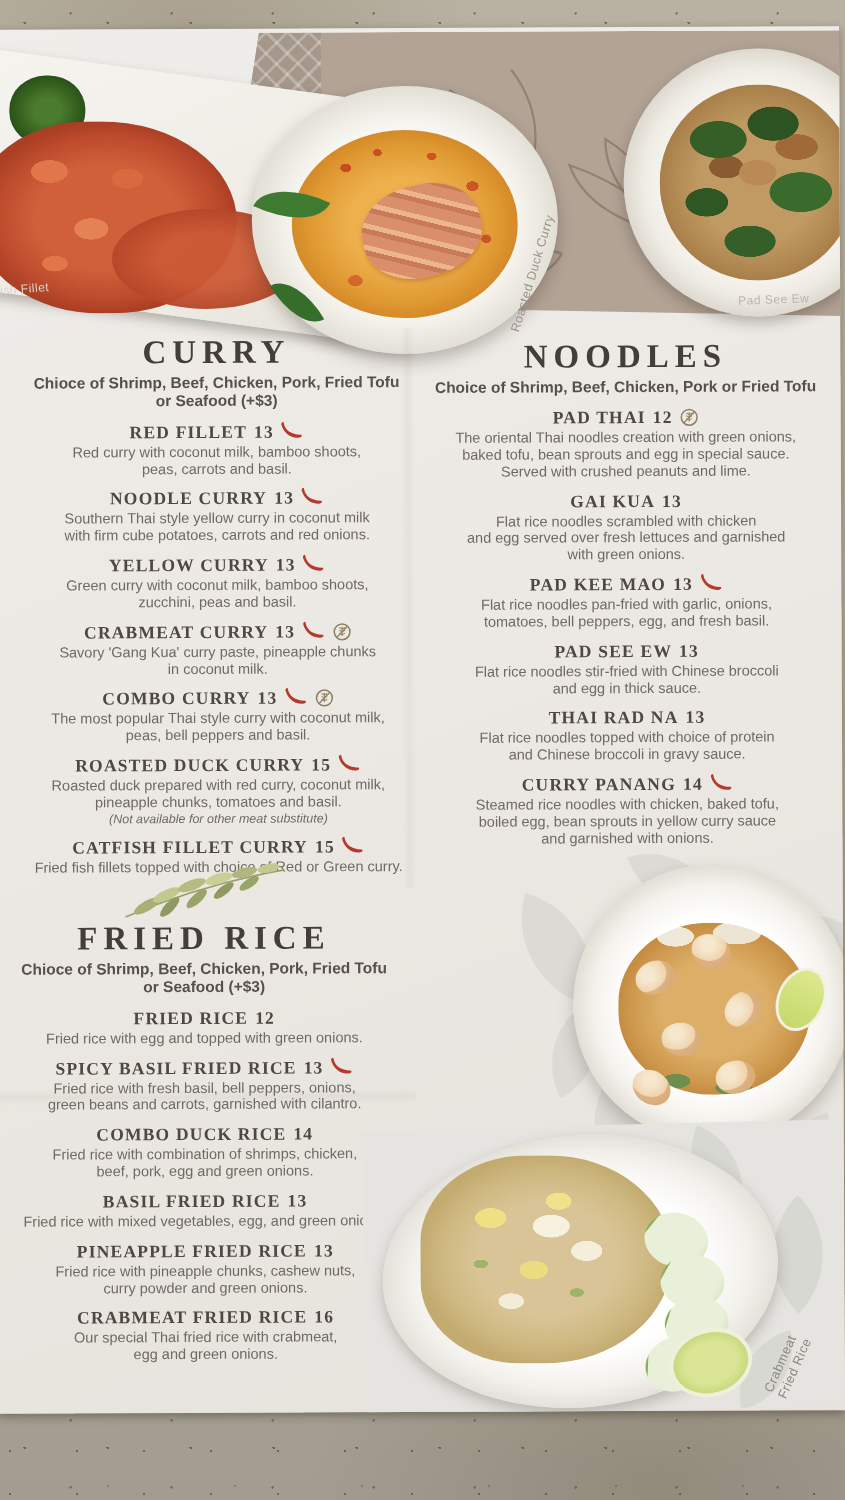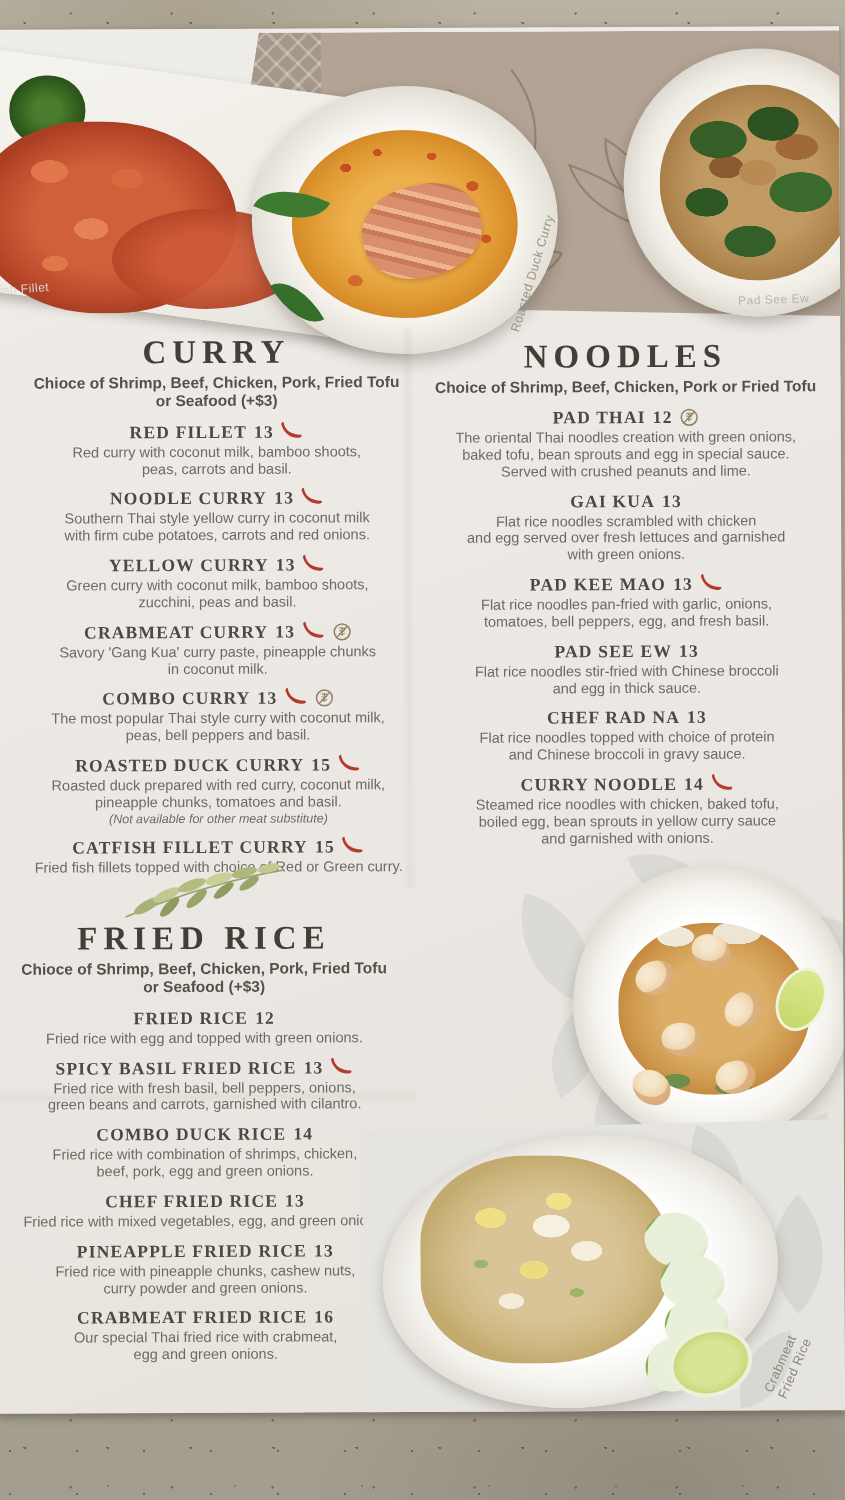--- a/index.html
+++ b/index.html
@@ -344,32 +344,32 @@
       <span class="item-price">13</span>
 
     </div>
     <div class="item-desc">Flat rice noodles stir-fried with Chinese broccoli
 and egg in thick sauce.</div>
     
   </div>
 
   <div class="item">
     <div class="item-head">
-      <span class="item-name">CHEF RAD NA</span>
+      <span class="item-name">THAI RAD NA</span>
       <span class="item-price">13</span>
 
     </div>
     <div class="item-desc">Flat rice noodles topped with choice of protein
 and Chinese broccoli in gravy sauce.</div>
     
   </div>
 
   <div class="item">
     <div class="item-head">
-      <span class="item-name">CURRY NOODLE</span>
+      <span class="item-name">CURRY PANANG</span>
       <span class="item-price">14</span>
       <svg class="chili" viewBox="0 0 24 18">
         <path d="M3 1 c1 8 8 13 18 13 c1.5 0 1.5 2.4 -1 3 c-10 1.4 -17.5 -6 -19.5 -14 c-.4 -1.8 2.2 -3.6 2.5 -2 z" fill="#b5392c"></path>
       </svg>
 
     </div>
     <div class="item-desc">Steamed rice noodles with chicken, baked tofu,
 boiled egg, bean sprouts in yellow curry sauce
 and garnished with onions.</div>
     
@@ -446,21 +446,21 @@
       <span class="item-price">14</span>
 
     </div>
     <div class="item-desc">Fried rice with combination of shrimps, chicken,
 beef, pork, egg and green onions.</div>
     
   </div>
 
   <div class="item">
     <div class="item-head">
-      <span class="item-name">CHEF FRIED RICE</span>
+      <span class="item-name">BASIL FRIED RICE</span>
       <span class="item-price">13</span>
 
     </div>
     <div class="item-desc">Fried rice with mixed vegetables, egg, and green onions.</div>
     
   </div>
 
   <div class="item">
     <div class="item-head">
       <span class="item-name">PINEAPPLE FRIED RICE</span>

